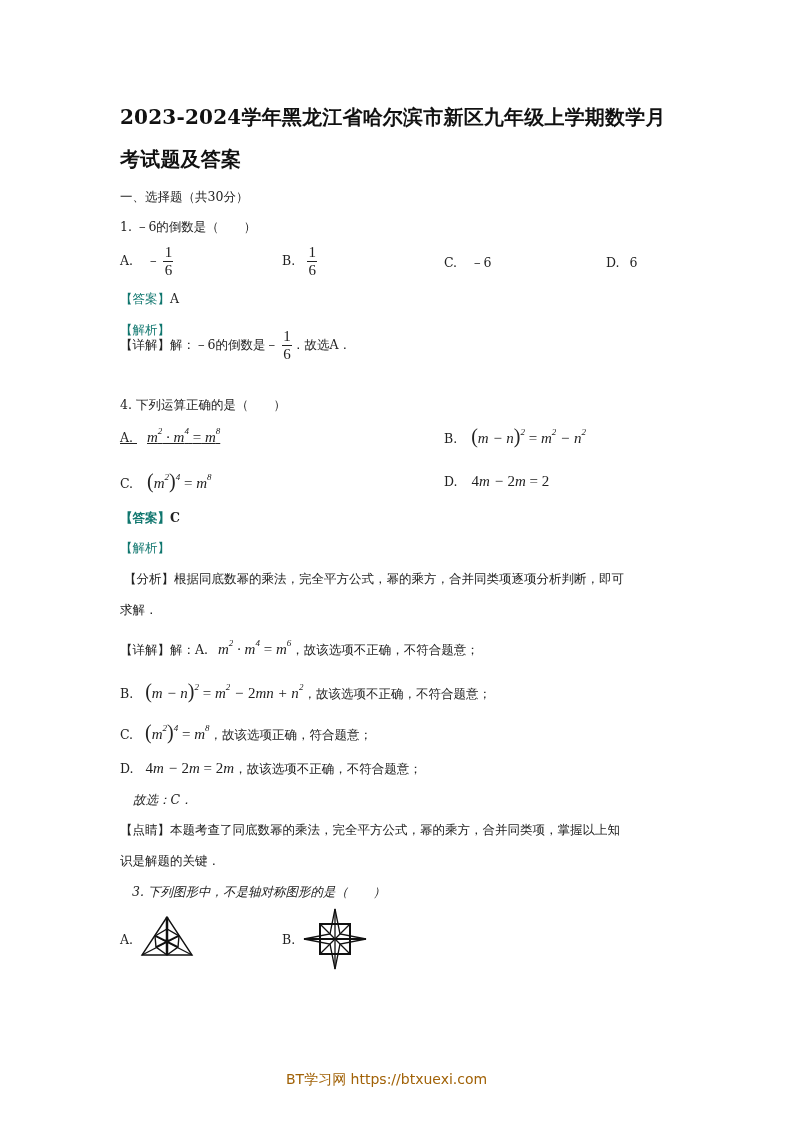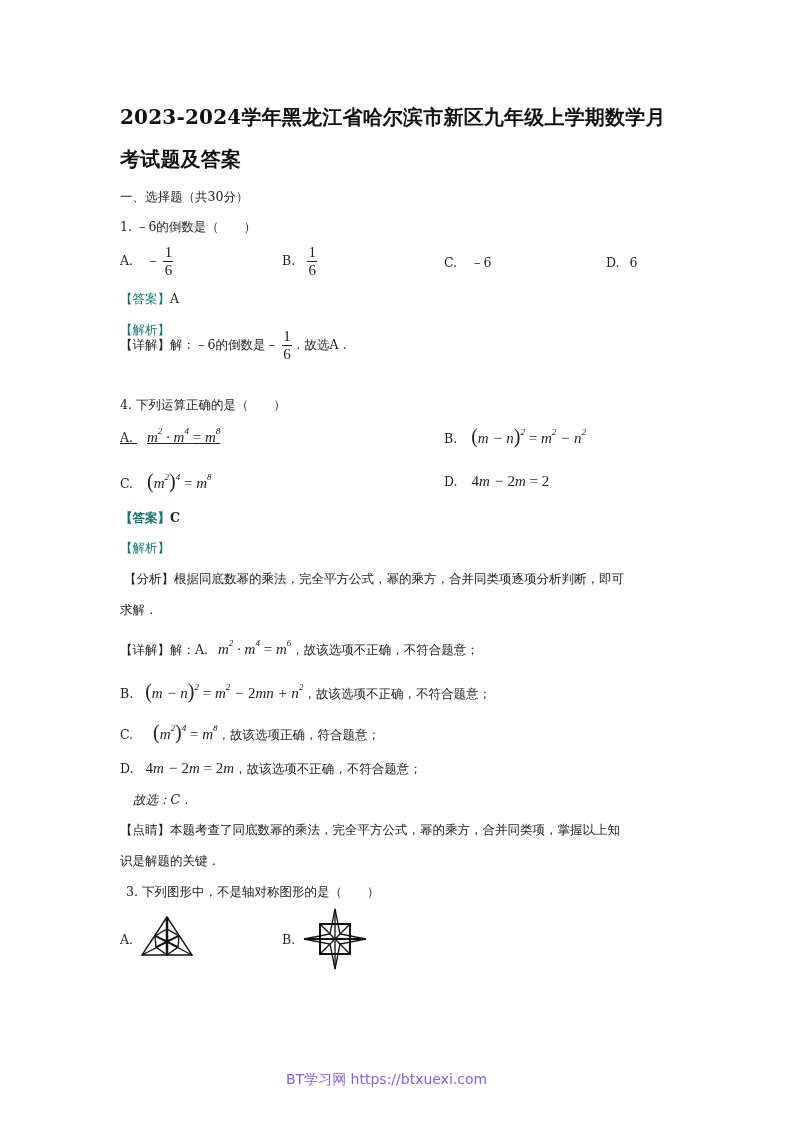--- a/index.html
+++ b/index.html
@@ -9,21 +9,21 @@
     .title { font-family: "DejaVu Serif", serif; font-weight: bold; font-size: 20px; color: #111; letter-spacing: 0.2px; }
     .t { font-size: 12.5px; color: #222; }
     .blue { color: #0f766e; }
     .math { font-family: "Liberation Serif", "DejaVu Serif", serif; font-style: italic; font-size: 15px; }
     .num { font-family: "Liberation Serif", serif; font-style: normal; font-size: 15px; }
     .frac { display: inline-flex; flex-direction: column; align-items: center; vertical-align: middle;
       font-family: "Liberation Serif", serif; font-size: 15px; line-height: 17px; }
     .frac .bar { width: 10px; border-top: 1px solid #222; }
     sup { font-size: 9px; vertical-align: 8px; line-height: 0; }
     .paren { font-size: 20px; font-style: normal; font-family: "Liberation Serif", serif; }
-    .footer { font-family: "DejaVu Sans", sans-serif; font-size: 14px; color: #8b5cf6; }
+    .footer { font-family: "DejaVu Sans", sans-serif; font-size: 14px; color: #a16207; }
   </style>
 </head>
 <body>
 
 <div class="abs title" style="left:120px; top:104px;">2023-2024学年黑龙江省哈尔滨市新区九年级上学期数学月</div>
 <div class="abs title" style="left:120px; top:146px;">考试题及答案</div>
 
 <div class="abs t" style="left:120px; top:189px;">一、选择题（共30分）</div>
 
 <div class="abs t" style="left:120px; top:219px;">1.  －6的倒数是（　　）</div>
@@ -102,36 +102,36 @@
   <span class="math" style="margin-left:6px;">m<sup>2</sup> · m<sup>4</sup> <span class="num">=</span> m<sup>6</sup></span><span>，故该选项不正确，不符合题意；</span>
 </div>
 
 <div class="abs t" style="left:120px; top:680px;">
   <span>B.</span>
   <span class="math" style="margin-left:8px;"><span class="paren">(</span>m − n<span class="paren">)</span><sup>2</sup> <span class="num">=</span> m<sup>2</sup> − <span class="num">2</span>mn + n<sup>2</sup></span><span>，故该选项不正确，不符合题意；</span>
 </div>
 
 <div class="abs t" style="left:120px; top:721px;">
   <span>C.</span>
-  <span class="math" style="margin-left:16px;"><span class="paren">(</span>m<sup>2</sup><span class="paren">)</span><sup>4</sup> <span class="num">=</span> m<sup>8</sup></span><span>，故该选项正确，符合题意；</span>
+  <span class="math" style="margin-left:8px;"><span class="paren">(</span>m<sup>2</sup><span class="paren">)</span><sup>4</sup> <span class="num">=</span> m<sup>8</sup></span><span>，故该选项正确，符合题意；</span>
 </div>
 
 <div class="abs t" style="left:120px; top:760px;">
   <span>D.</span>
   <span class="math" style="margin-left:8px;"><span class="num">4</span>m − <span class="num">2</span>m <span class="num">= 2</span>m</span><span>，故该选项不正确，不符合题意；</span>
 </div>
 
 <div class="abs t" style="left:133px; top:792px;font-style:italic;">故选：C．</div>
 
 <div class="abs t" style="left:120px; top:822px;">
   <span>【点睛】</span><span>本题考查了同底数幂的乘法，完全平方公式，幂的乘方，合并同类项，掌握以上知</span>
 </div>
 <div class="abs t" style="left:120px; top:853px;">识是解题的关键．</div>
 
-<div class="abs t" style="left:126px; top:884px;">3.  下列图形中，不是轴对称图形的是（　　）</div>
+<div class="abs t" style="left:132px; top:884px;font-style:italic;">3.  下列图形中，不是轴对称图形的是（　　）</div>
 
 <div class="abs t" style="left:120px; top:932px;">A.</div>
 <svg class="abs" style="left:140px; top:915px;" width="54" height="42" viewBox="0 0 54 42">
   <g stroke="#111" stroke-width="1.4" fill="none">
     <polygon points="27,2 2,40 52,40"></polygon>
     <line x1="27" y1="2" x2="27" y2="40" stroke-width="2.5"></line>
     <line x1="2" y1="40" x2="39" y2="21"></line>
     <line x1="52" y1="40" x2="15" y2="21"></line>
     <polygon points="15,21 27,14 39,21 38,32 27,40 16,32"></polygon>
     <line x1="16" y1="32" x2="38" y2="21"></line>

